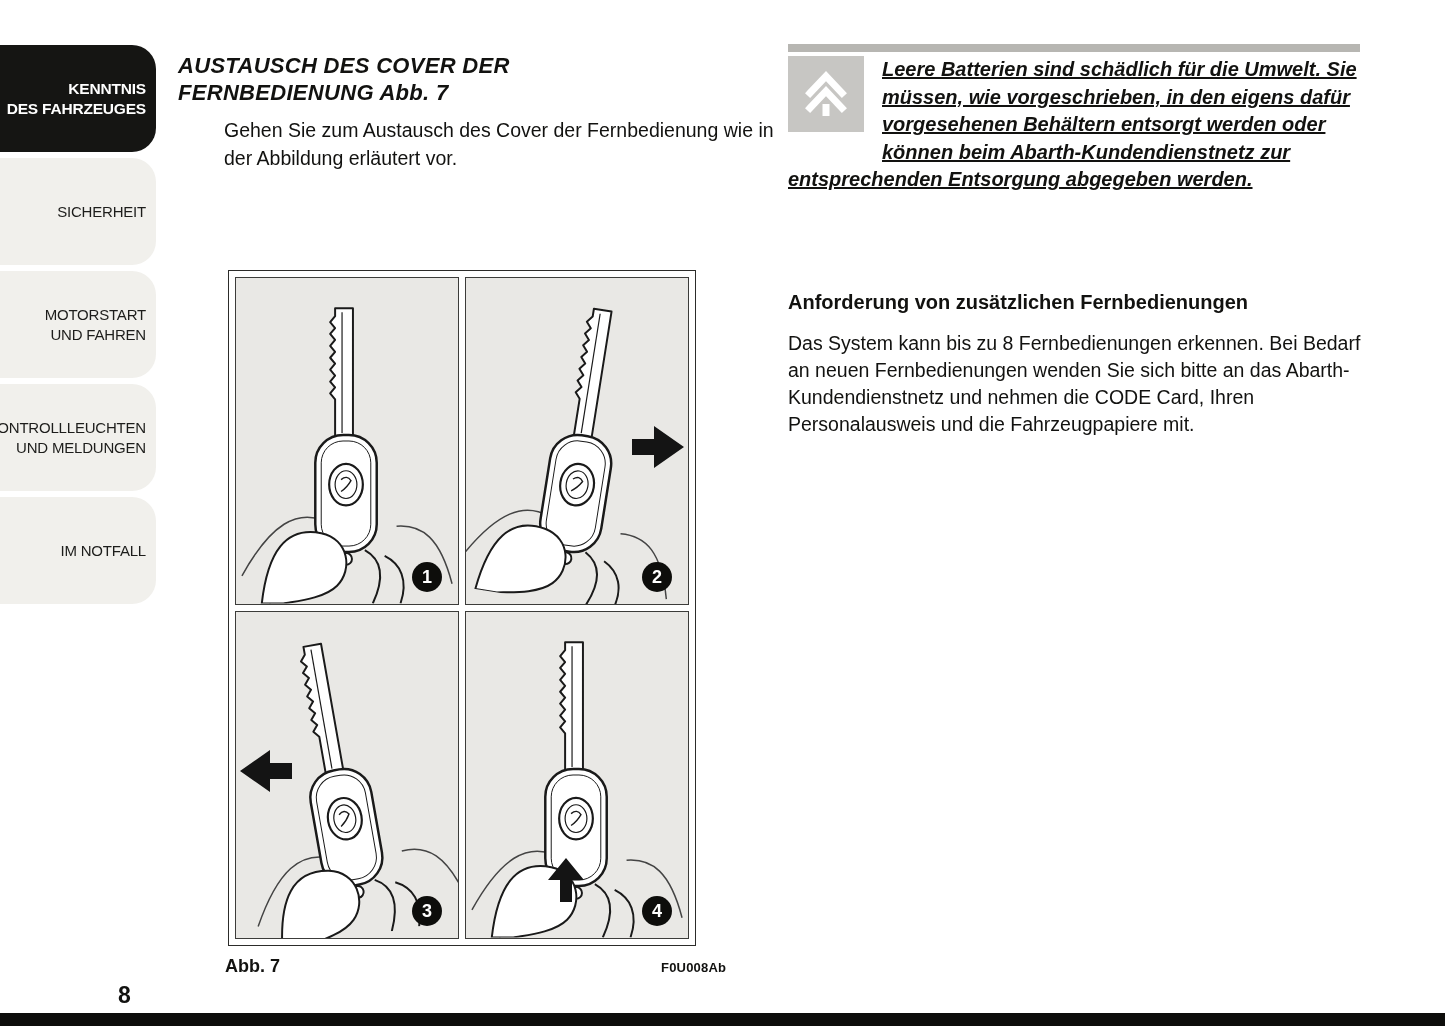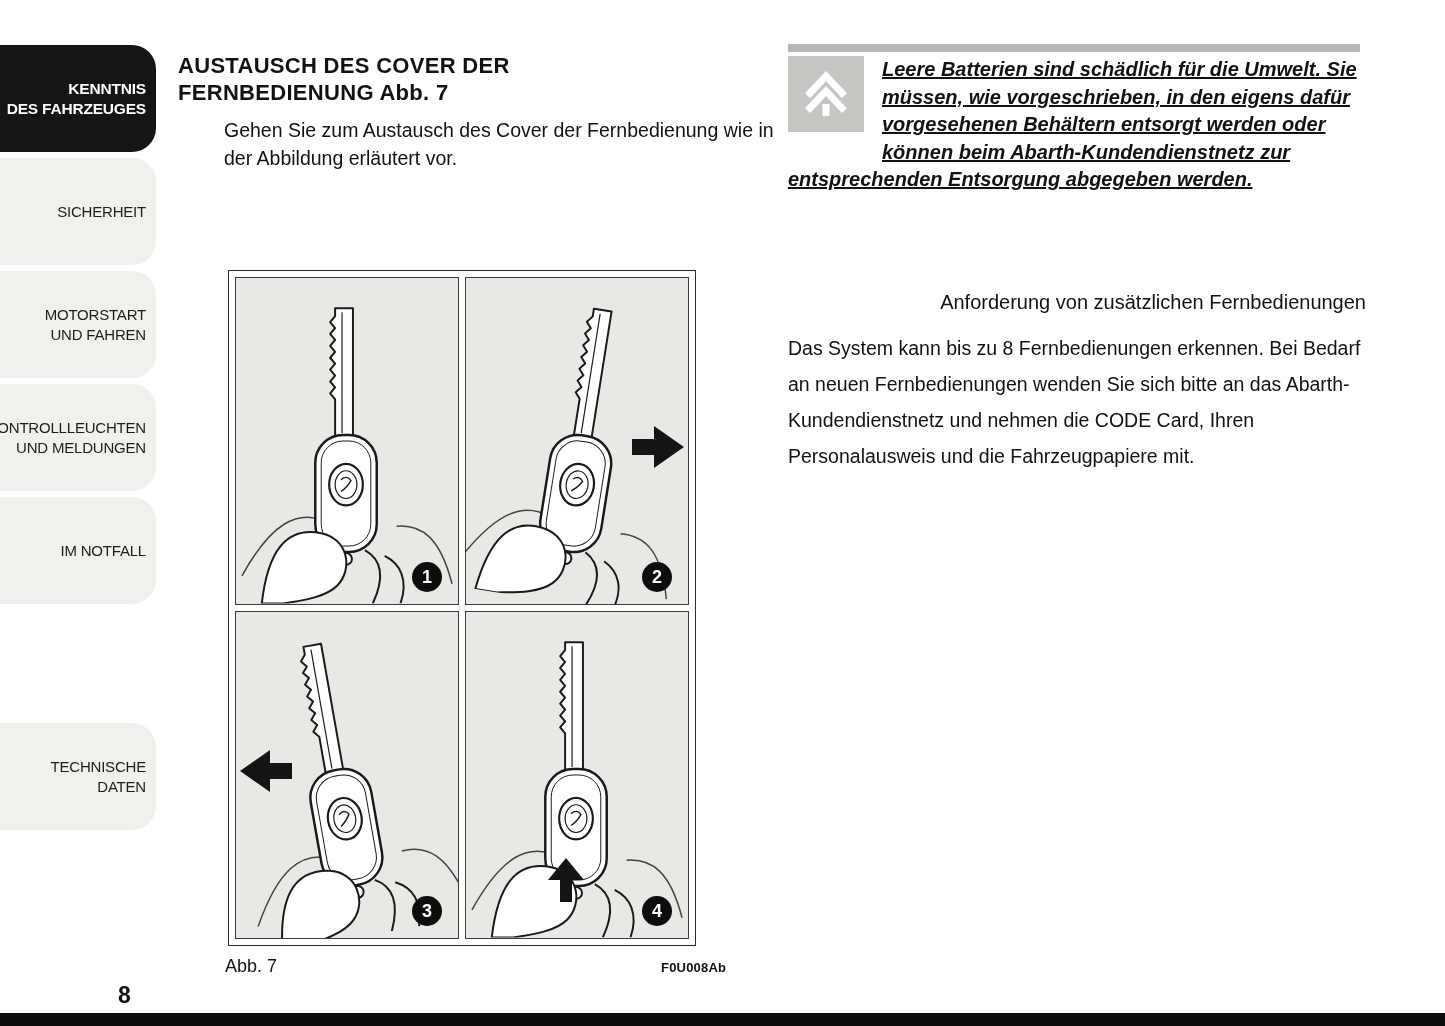--- a/index.html
+++ b/index.html
@@ -20,21 +20,21 @@
   .tab.active { background:#151513; color:#ffffff; font-weight:700; font-size:15.5px; }
 
   .page-number { position:absolute; left:118px; top:982px; font-size:23px; font-weight:700; }
 
   .bottom-bar { position:absolute; left:0; top:1013px; width:1445px; height:13px; background:#0d0d0b; }
 
   
   .m-heading {
     position:absolute; left:178px; top:52px;
     font-size:22px; font-weight:700; line-height:27px;
-    letter-spacing:0.3px; white-space:pre-line;
+    letter-spacing:0.3px; white-space:pre-line;font-style:italic;
   }
   .m-intro {
     position:absolute; left:178px; top:117px; width:582px;
     font-size:19.5px; line-height:27.5px;margin-left:46px;
   }
 
   .figure {
     position:absolute; left:228px; top:270px; width:468px; height:676px;
     background:#fff; border:1.5px solid #2c2c2a; padding:6px;
     display:grid; grid-template-columns:1fr 1fr; grid-template-rows:1fr 1fr; gap:6px;
@@ -44,36 +44,36 @@
 
   .badge {
     position:absolute; right:16px; bottom:12px; width:30px; height:30px;
     border-radius:50%; background:#0d0d0b; color:#fff;
     display:flex; align-items:center; justify-content:center;
     font-size:18px; font-weight:700;
   }
   .arrow { position:absolute; }
   .arrow svg { display:block; }
 
-  .fig-caption { position:absolute; left:225px; top:956px; font-size:18px; }
+  .fig-caption { position:absolute; left:225px; top:956px; font-size:18px;font-weight:bold; }
   .fig-code { position:absolute; left:620px; top:960px; font-size:13px; font-weight:700; letter-spacing:0.2px;padding-left:41px; }
 
   
   .rc-bar { position:absolute; left:788px; top:44px; width:572px; height:8px; background:#b7b6b2; }
 
   .eco-note { position:absolute; left:788px; top:56px; width:578px; }
   .eco-icon-box {
     float:left; width:76px; height:76px; background:#c7c6c3;
     margin-right:18px; margin-bottom:10px;
     display:flex; align-items:center; justify-content:center;
   }
   .eco-text { font-size:20px; font-weight:700; font-style:italic; line-height:27.5px;text-decoration:underline; }
 
-  .rc-heading { position:absolute; left:788px; top:291px; width:578px; font-size:20px; font-weight:400;text-align:right; }
-  .rc-body { position:absolute; left:788px; top:330px; width:578px; font-size:19.5px; line-height:36px; }
+  .rc-heading { position:absolute; left:788px; top:291px; width:578px; font-size:20px; font-weight:700; }
+  .rc-body { position:absolute; left:788px; top:330px; width:578px; font-size:19.5px; line-height:27px; }
 </style>
 </head>
 <body>
 
 <svg width="0" height="0" style="position:absolute" aria-hidden="true">
   <defs>
     <symbol id="fob-scene" viewBox="0 0 224 328">
 
       <path d="M6 300 C36 246 62 234 88 244" fill="none" stroke="#444" stroke-width="1.5"></path>
       <path d="M218 308 C206 262 188 248 162 250" fill="none" stroke="#444" stroke-width="1.5"></path>
@@ -102,21 +102,20 @@
 <div class="page">
 
   <div class="tab active" style="top:45px">KENNTNIS
 DES FAHRZEUGES</div>
   <div class="tab" style="top:271px">MOTORSTART
 UND FAHREN</div>
   <div class="tab" style="top:158px">SICHERHEIT</div>
   <div class="tab" style="top:384px">KONTROLLLEUCHTEN
 UND MELDUNGEN</div>
   <div class="tab" style="top:497px">IM NOTFALL</div>
-  <div class="tab" style="top:723px">TECHNISCHE DATEN</div>
 
   <div class="page-number">8</div>
 
   <h1 class="m-heading">AUSTAUSCH DES COVER DER
 FERNBEDIENUNG Abb. 7</h1>
   <p class="m-intro">Gehen Sie zum Austausch des Cover der Fernbedienung wie in der Abbildung erläutert vor.</p>
 
   <div class="figure">
 
     <div class="panel">

